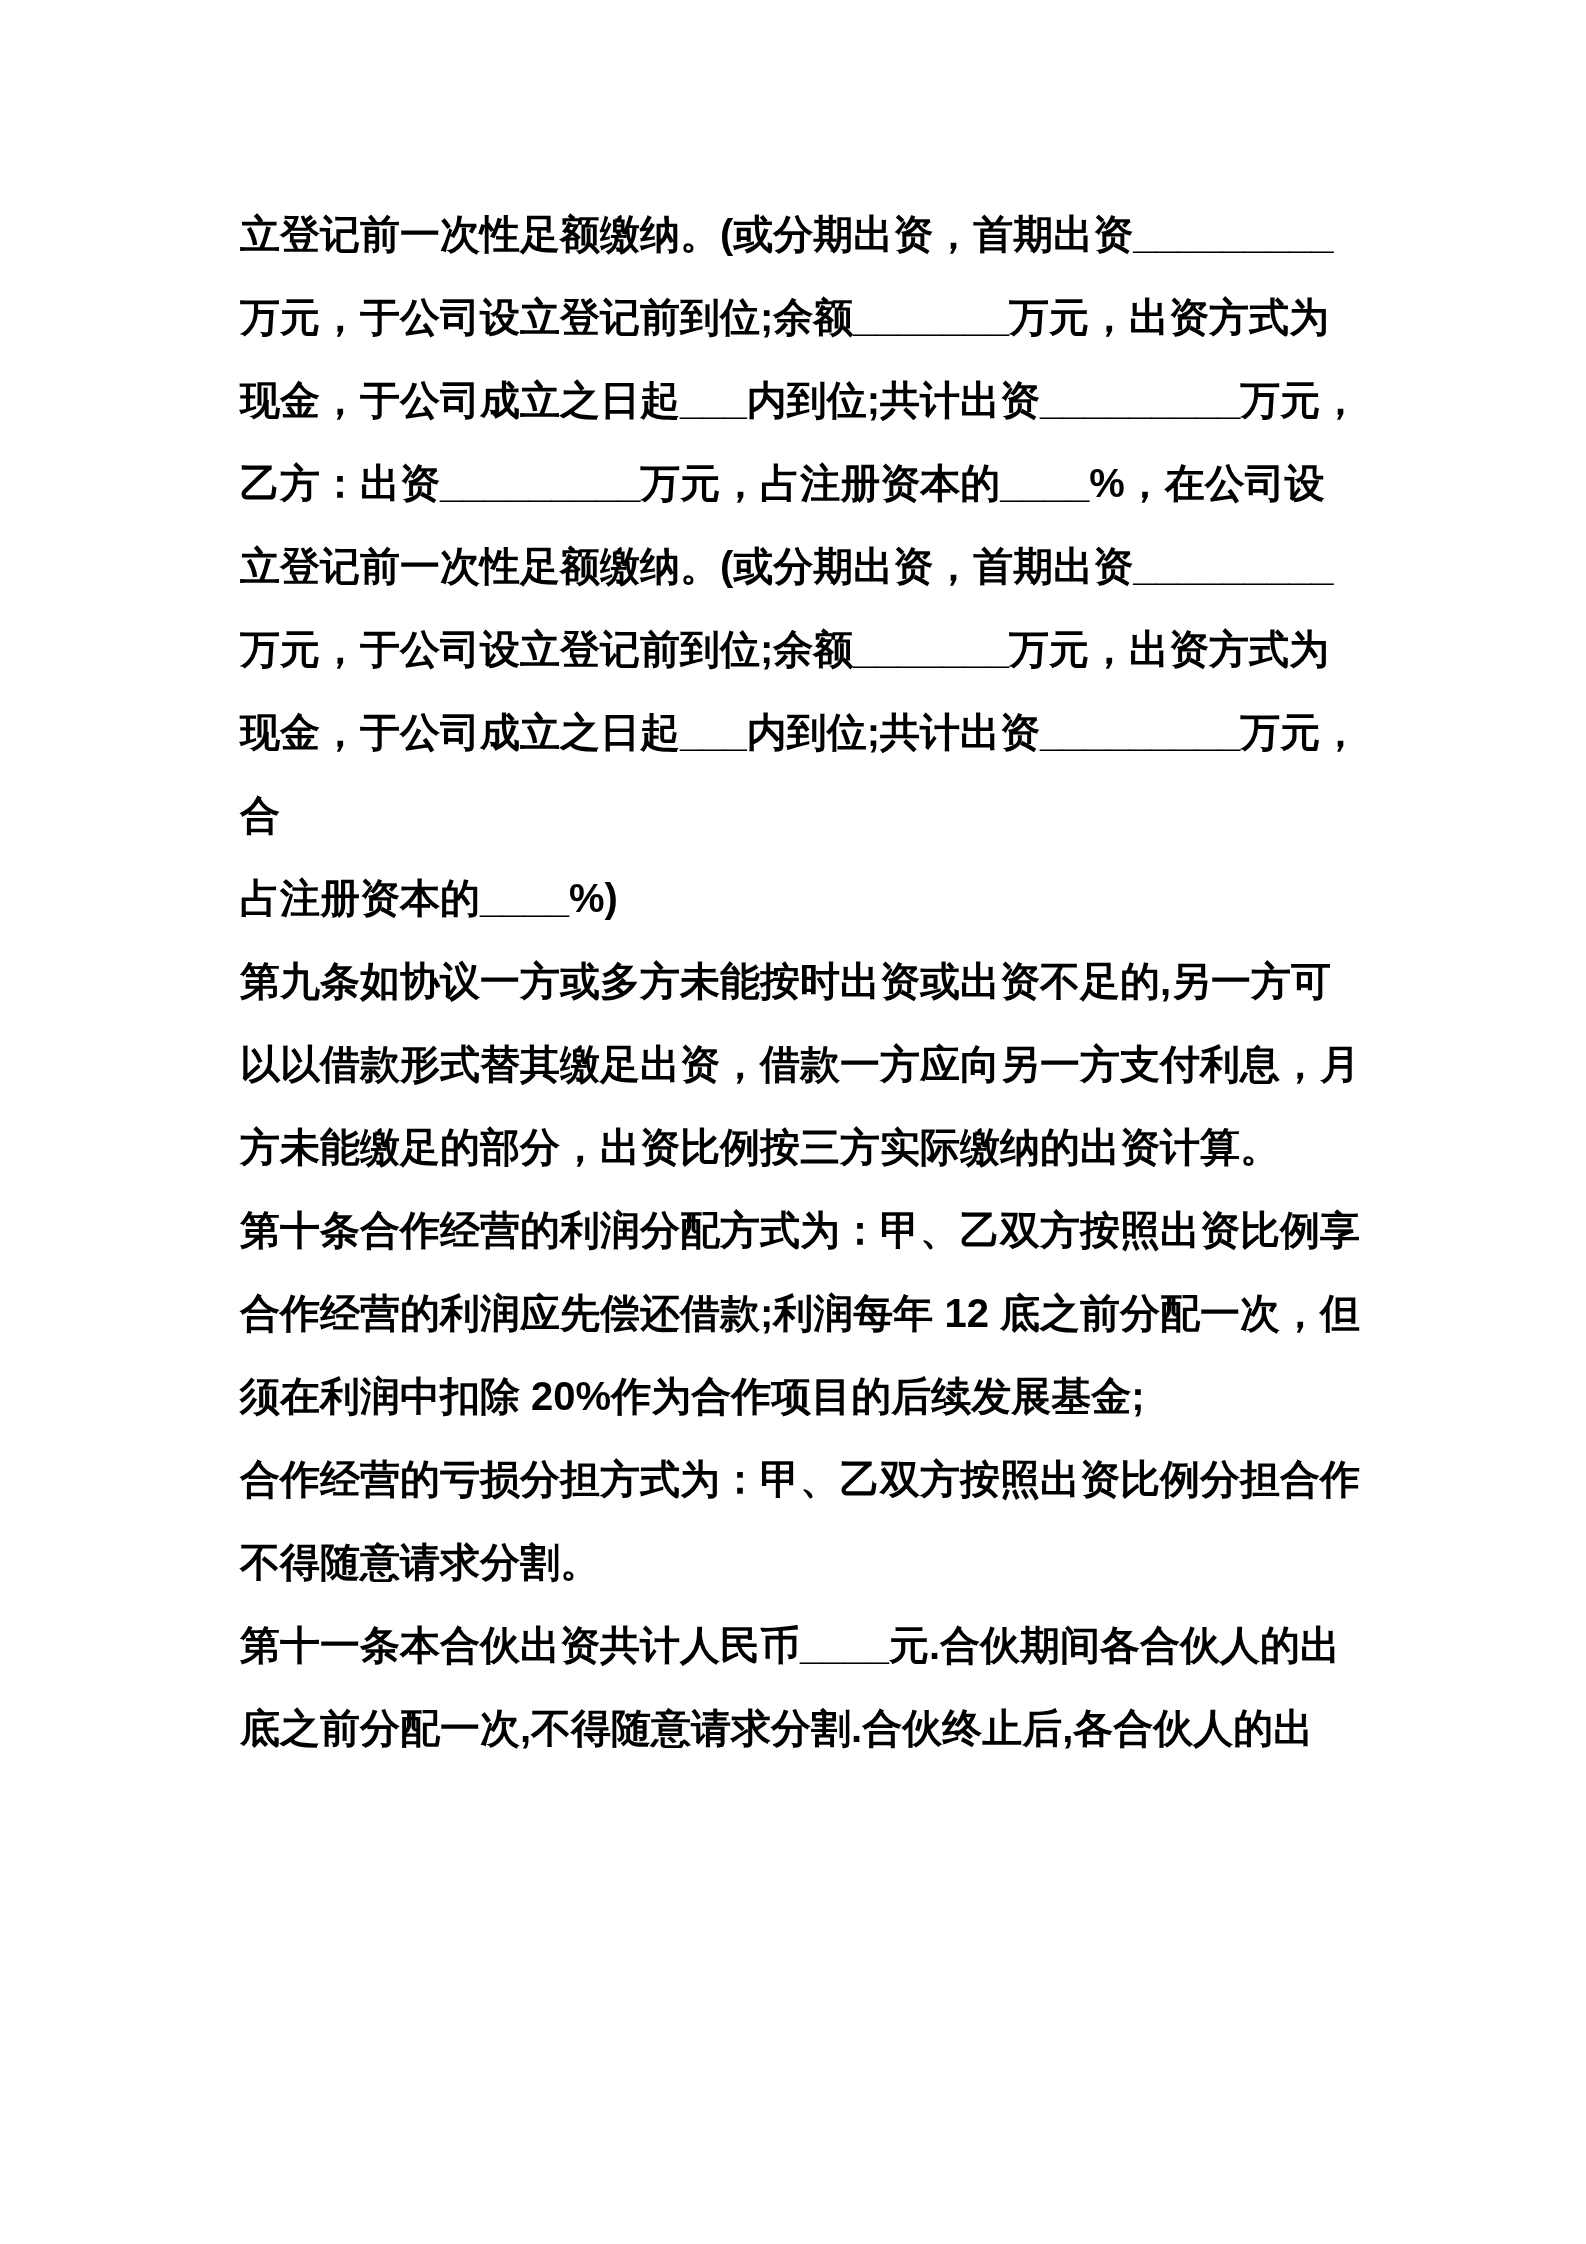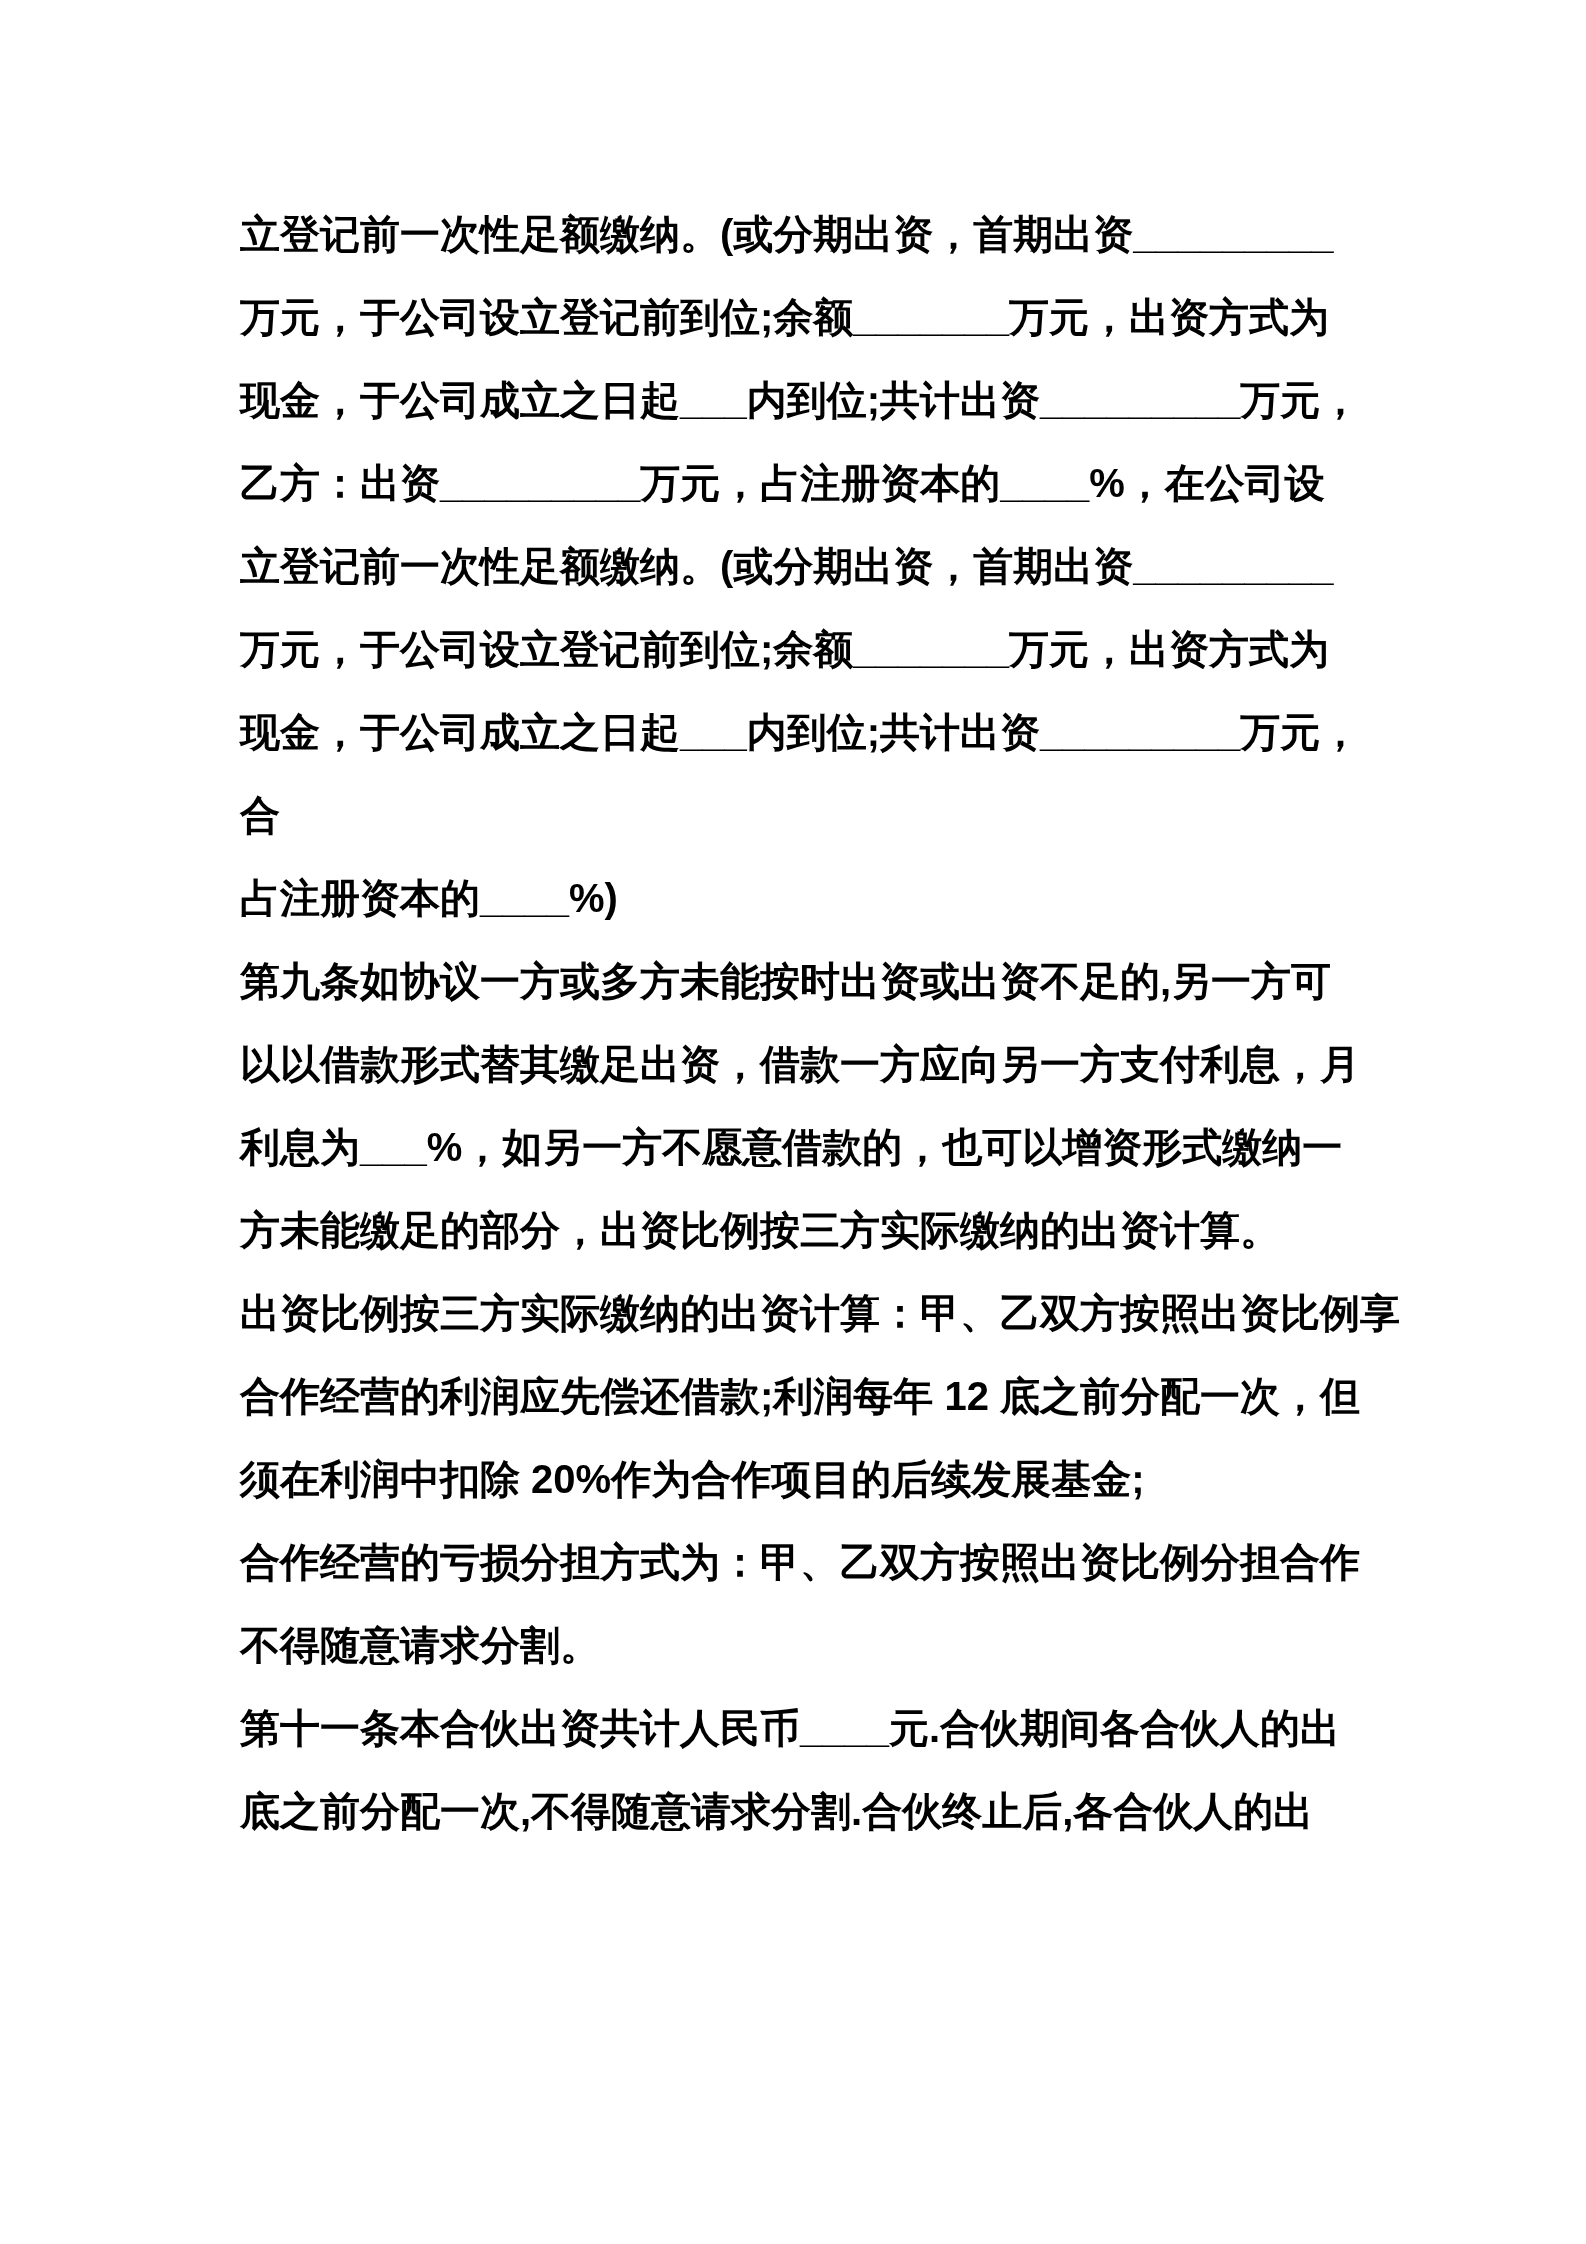--- a/index.html
+++ b/index.html
@@ -39,23 +39,22 @@
       <div class="line">万元，于公司设立登记前到位;余额_______万元，出资方式为</div>
       <div class="line">现金，于公司成立之日起___内到位;共计出资_________万元，</div>
       <div class="line">乙方：出资_________万元，占注册资本的____%，在公司设</div>
       <div class="line">立登记前一次性足额缴纳。(或分期出资，首期出资_________</div>
       <div class="line">万元，于公司设立登记前到位;余额_______万元，出资方式为</div>
       <div class="line">现金，于公司成立之日起___内到位;共计出资_________万元，</div>
       <div class="line">合</div>
       <div class="line">占注册资本的____%)</div>
       <div class="line">第九条如协议一方或多方未能按时出资或出资不足的,另一方可</div>
       <div class="line">以以借款形式替其缴足出资，借款一方应向另一方支付利息，月</div>
-      <div class="line">利息为___%，如另一方不愿意借款的，也可以增资形式缴纳一</div>
       <div class="line">方未能缴足的部分，出资比例按三方实际缴纳的出资计算。</div>
-      <div class="line">出资比例按三方实际缴纳的出资计算：甲、乙双方按照出资比例享</div>
+      <div class="line">第十条合作经营的利润分配方式为：甲、乙双方按照出资比例享</div>
       <div class="line">合作经营的利润应先偿还借款;利润每年 12 底之前分配一次，但</div>
       <div class="line">须在利润中扣除 20%作为合作项目的后续发展基金;</div>
       <div class="line">合作经营的亏损分担方式为：甲、乙双方按照出资比例分担合作</div>
       <div class="line">不得随意请求分割。</div>
       <div class="line">第十一条本合伙出资共计人民币____元.合伙期间各合伙人的出</div>
       <div class="line">底之前分配一次,不得随意请求分割.合伙终止后,各合伙人的出</div>
     </div>
 </div>
 
 </body></html>

